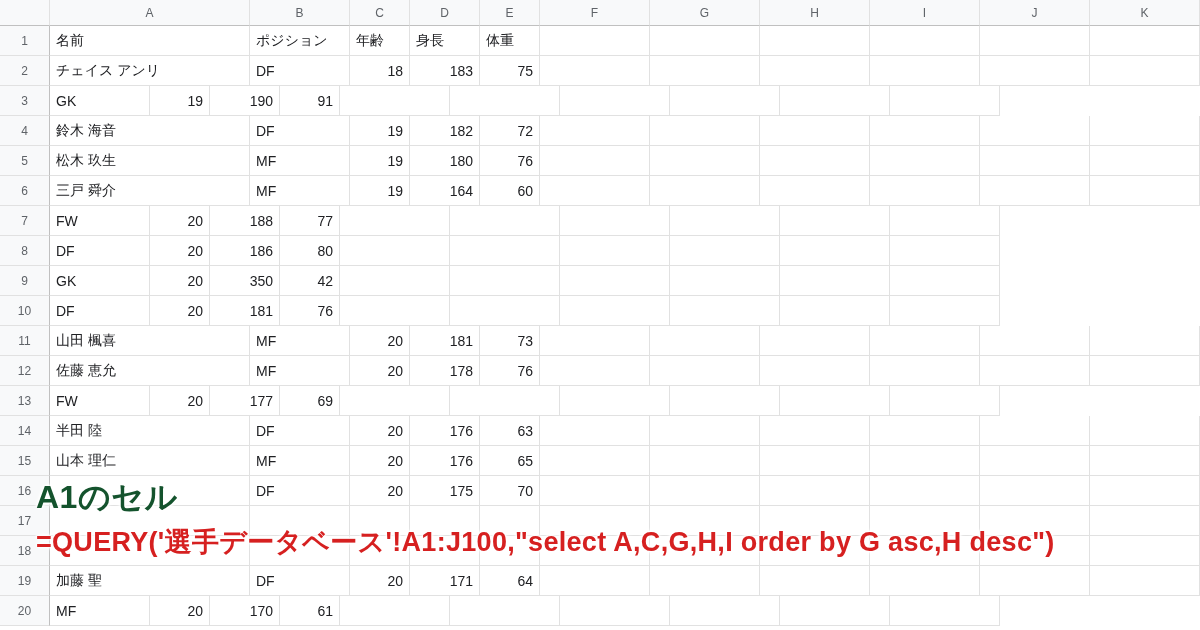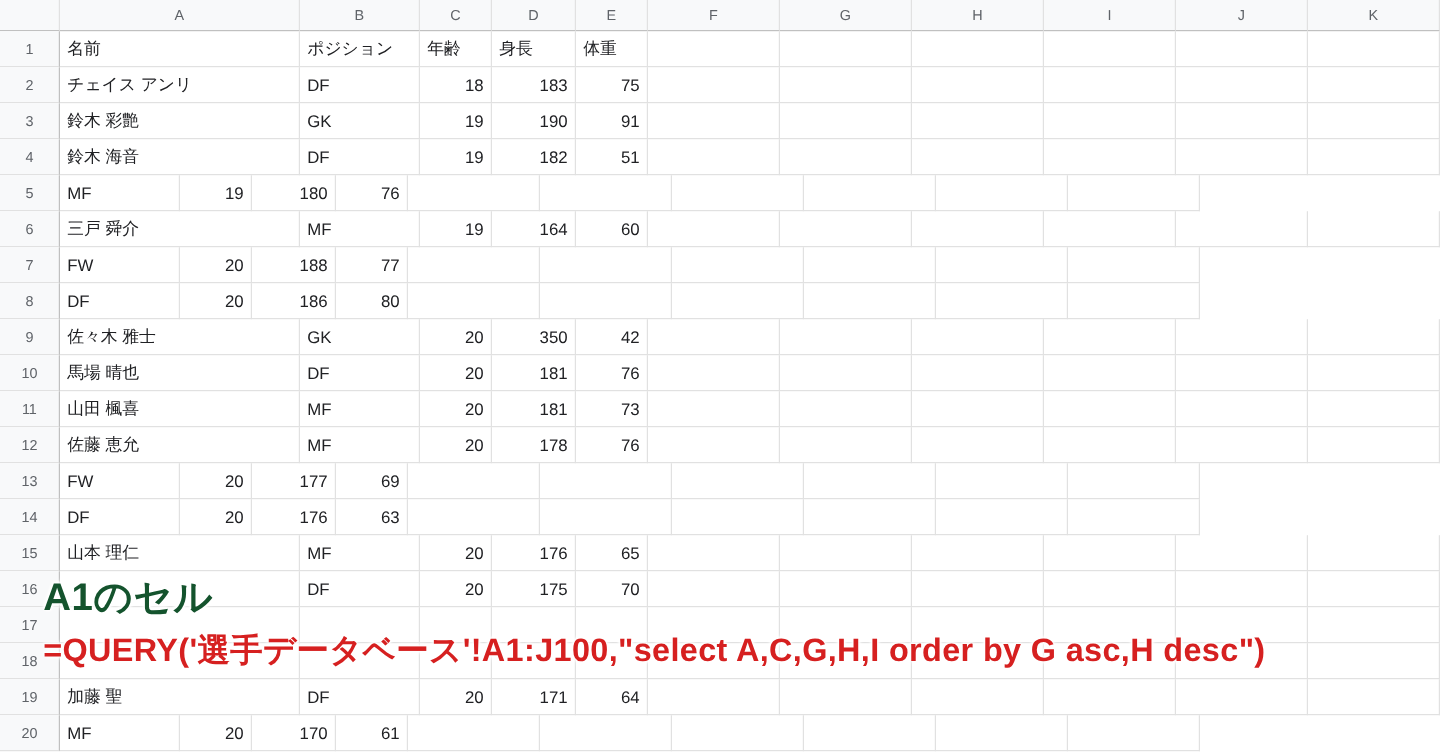--- a/index.html
+++ b/index.html
@@ -137,48 +137,48 @@
       <div class="cell col-E num">75</div>
       <div class="cell col-F"></div>
       <div class="cell col-G"></div>
       <div class="cell col-H"></div>
       <div class="cell col-I"></div>
       <div class="cell col-J"></div>
       <div class="cell col-K"></div>
     </div>
     <div class="row">
       <div class="row-header">3</div>
-      <div class="cell col-A">鈴木 彩艶</div>
       <div class="cell col-B">GK</div>
       <div class="cell col-C num">19</div>
       <div class="cell col-D num">190</div>
       <div class="cell col-E num">91</div>
       <div class="cell col-F"></div>
       <div class="cell col-G"></div>
       <div class="cell col-H"></div>
       <div class="cell col-I"></div>
       <div class="cell col-J"></div>
       <div class="cell col-K"></div>
     </div>
     <div class="row">
       <div class="row-header">4</div>
       <div class="cell col-A">鈴木 海音</div>
       <div class="cell col-B">DF</div>
       <div class="cell col-C num">19</div>
       <div class="cell col-D num">182</div>
-      <div class="cell col-E num">51</div>
+      <div class="cell col-E num">72</div>
       <div class="cell col-F"></div>
       <div class="cell col-G"></div>
       <div class="cell col-H"></div>
       <div class="cell col-I"></div>
       <div class="cell col-J"></div>
       <div class="cell col-K"></div>
     </div>
     <div class="row">
       <div class="row-header">5</div>
+      <div class="cell col-A">松木 玖生</div>
       <div class="cell col-B">MF</div>
       <div class="cell col-C num">19</div>
       <div class="cell col-D num">180</div>
       <div class="cell col-E num">76</div>
       <div class="cell col-F"></div>
       <div class="cell col-G"></div>
       <div class="cell col-H"></div>
       <div class="cell col-I"></div>
       <div class="cell col-J"></div>
       <div class="cell col-K"></div>
@@ -218,35 +218,33 @@
       <div class="cell col-E num">80</div>
       <div class="cell col-F"></div>
       <div class="cell col-G"></div>
       <div class="cell col-H"></div>
       <div class="cell col-I"></div>
       <div class="cell col-J"></div>
       <div class="cell col-K"></div>
     </div>
     <div class="row">
       <div class="row-header">9</div>
-      <div class="cell col-A">佐々木 雅士</div>
       <div class="cell col-B">GK</div>
       <div class="cell col-C num">20</div>
       <div class="cell col-D num">350</div>
       <div class="cell col-E num">42</div>
       <div class="cell col-F"></div>
       <div class="cell col-G"></div>
       <div class="cell col-H"></div>
       <div class="cell col-I"></div>
       <div class="cell col-J"></div>
       <div class="cell col-K"></div>
     </div>
     <div class="row">
       <div class="row-header">10</div>
-      <div class="cell col-A">馬場 晴也</div>
       <div class="cell col-B">DF</div>
       <div class="cell col-C num">20</div>
       <div class="cell col-D num">181</div>
       <div class="cell col-E num">76</div>
       <div class="cell col-F"></div>
       <div class="cell col-G"></div>
       <div class="cell col-H"></div>
       <div class="cell col-I"></div>
       <div class="cell col-J"></div>
       <div class="cell col-K"></div>
@@ -287,20 +285,21 @@
       <div class="cell col-E num">69</div>
       <div class="cell col-F"></div>
       <div class="cell col-G"></div>
       <div class="cell col-H"></div>
       <div class="cell col-I"></div>
       <div class="cell col-J"></div>
       <div class="cell col-K"></div>
     </div>
     <div class="row">
       <div class="row-header">14</div>
+      <div class="cell col-A">半田 陸</div>
       <div class="cell col-B">DF</div>
       <div class="cell col-C num">20</div>
       <div class="cell col-D num">176</div>
       <div class="cell col-E num">63</div>
       <div class="cell col-F"></div>
       <div class="cell col-G"></div>
       <div class="cell col-H"></div>
       <div class="cell col-I"></div>
       <div class="cell col-J"></div>
       <div class="cell col-K"></div>

